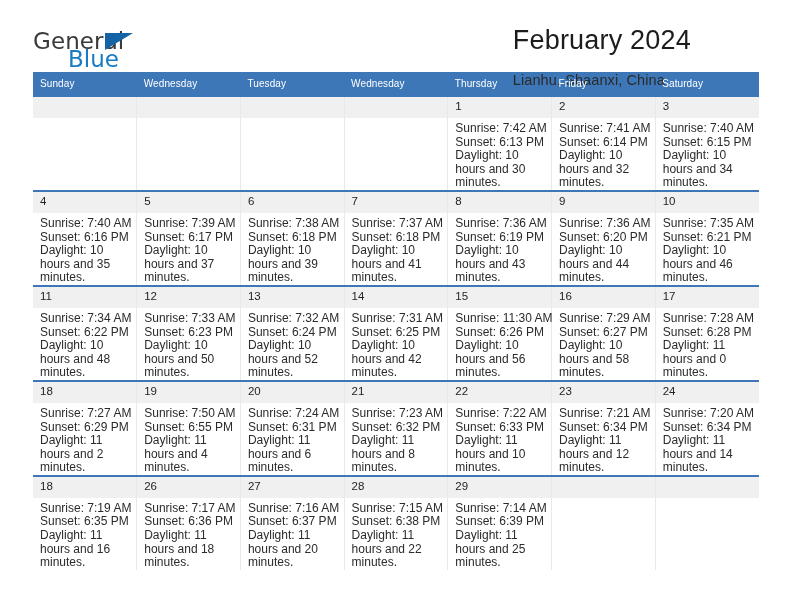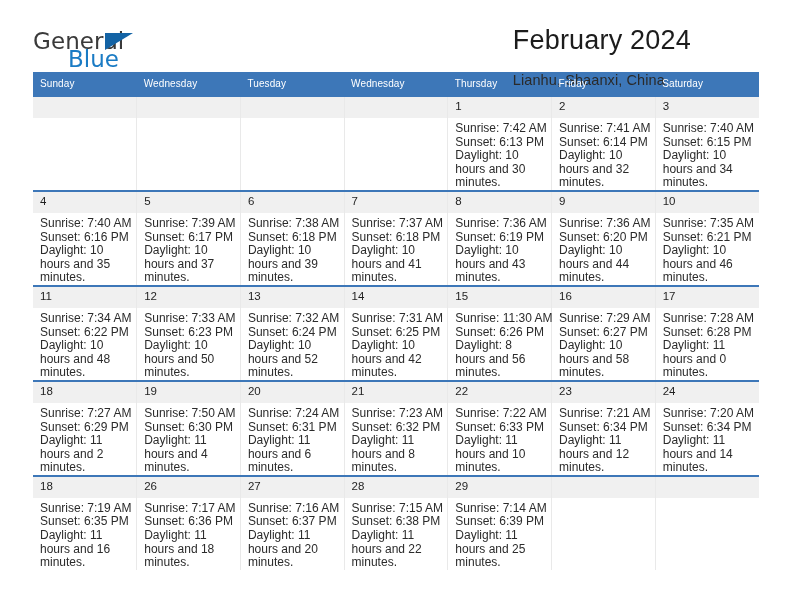--- a/index.html
+++ b/index.html
@@ -296,21 +296,21 @@
               <div>Sunrise: 7:31 AM</div>
               <div>Sunset: 6:25 PM</div>
               <div class="wrapline">Daylight: 10 hours and 42 minutes.</div>
             </div>
           </td>
           <td>
             <div class="daynum-band">15</div>
             <div class="cell-body">
               <div>Sunrise: 11:30 AM</div>
               <div>Sunset: 6:26 PM</div>
-              <div class="wrapline">Daylight: 8 hours and 56 minutes.</div>
+              <div class="wrapline">Daylight: 10 hours and 56 minutes.</div>
             </div>
           </td>
           <td>
             <div class="daynum-band">16</div>
             <div class="cell-body">
               <div>Sunrise: 7:29 AM</div>
               <div>Sunset: 6:27 PM</div>
               <div class="wrapline">Daylight: 10 hours and 58 minutes.</div>
             </div>
           </td>
@@ -329,21 +329,21 @@
             <div class="cell-body">
               <div>Sunrise: 7:27 AM</div>
               <div>Sunset: 6:29 PM</div>
               <div class="wrapline">Daylight: 11 hours and 2 minutes.</div>
             </div>
           </td>
           <td>
             <div class="daynum-band">19</div>
             <div class="cell-body">
               <div>Sunrise: 7:50 AM</div>
-              <div>Sunset: 6:30 PM</div>
+              <div>Sunset: 6:55 PM</div>
               <div class="wrapline">Daylight: 11 hours and 4 minutes.</div>
             </div>
           </td>
           <td>
             <div class="daynum-band">20</div>
             <div class="cell-body">
               <div>Sunrise: 7:24 AM</div>
               <div>Sunset: 6:31 PM</div>
               <div class="wrapline">Daylight: 11 hours and 6 minutes.</div>
             </div>

